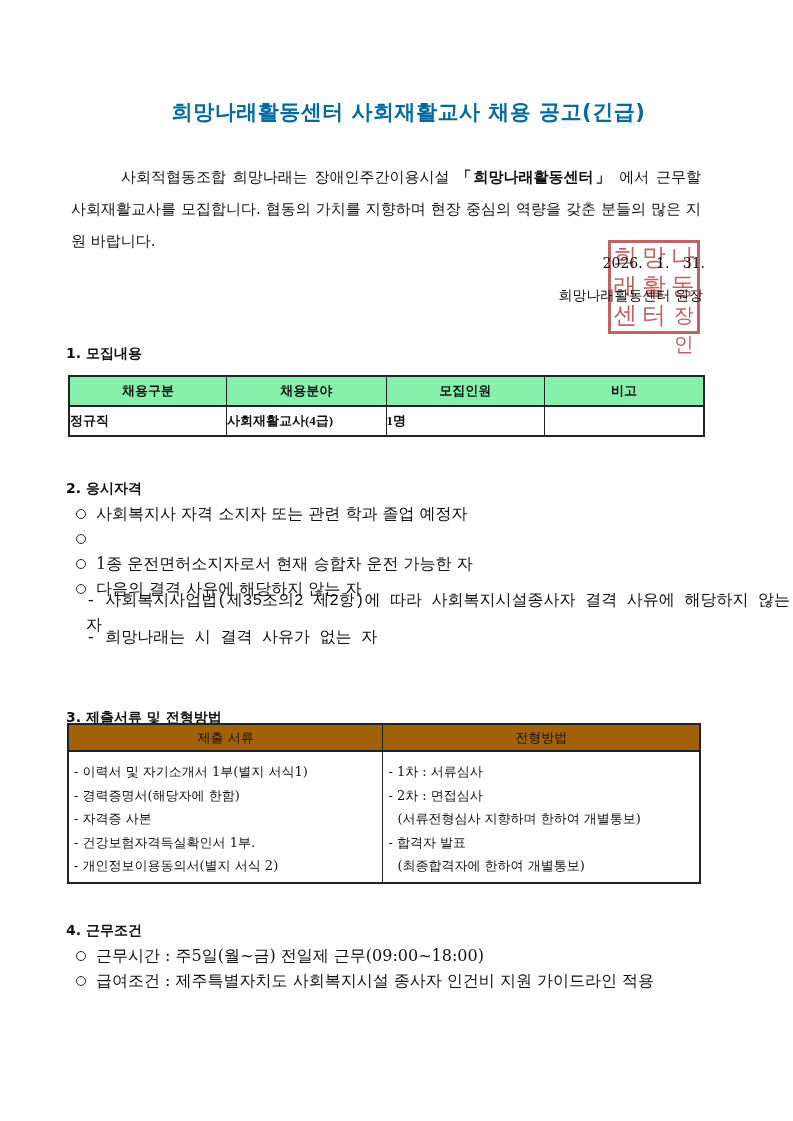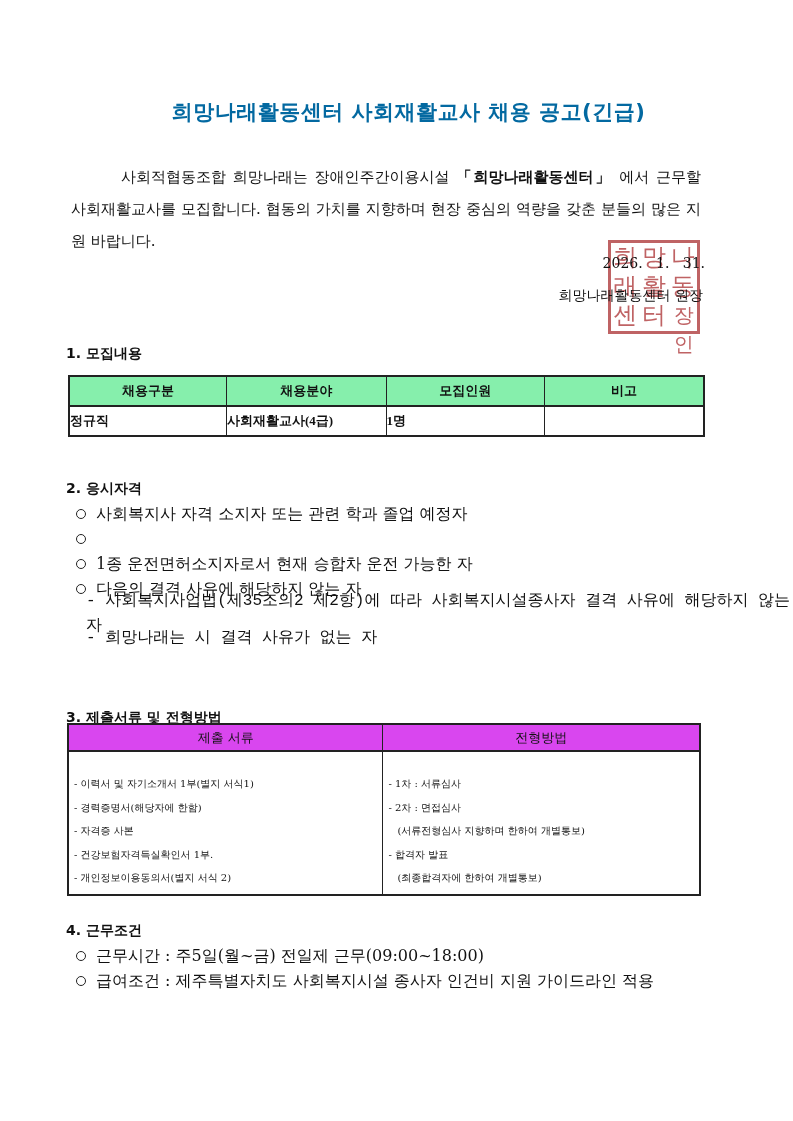--- a/index.html
+++ b/index.html
@@ -31,23 +31,23 @@
            font-size: 13px; font-weight: bold; border-bottom: 2px solid #222; }
   .t1 td { height: 28px; text-align: left; font-family: Liberation Serif, serif;
            font-size: 13px; font-weight: bold; }
   .t1 { border: 2px solid #222; }
   .list { left: 74px; font-size: 16px; line-height: 25px; }
   .list .item { display: flex; align-items: center; height: 25px; }
   .list .bullet { display: inline-block; width: 10px; height: 10px; border: 1.6px solid #222;
                   border-radius: 50%; margin-right: 10px; margin-left: 2px; box-sizing: border-box; }
   .list .sub { padding-left: 12px; font-family: Liberation Mono, monospace; }
   .t3 { left: 67px; top: 723px; width: 634px; border: 2px solid #222; }
-  .t3 th { background: #d946ef; height: 25px; font-weight: normal; font-size: 13px;
+  .t3 th { background: #a16207; height: 25px; font-weight: normal; font-size: 13px;
            border-bottom: 2px solid #222; }
-  .t3 td { vertical-align: top; font-size: 10px; line-height: 23.5px; padding: 20px 0 4px 5px; }
+  .t3 td { vertical-align: top; font-size: 13px; line-height: 23.5px; padding: 8px 0 4px 5px; }
   .t3 .line { white-space: nowrap; }
   .t3 .cont { padding-left: 9px; }
 </style>
 </head>
 <body>
 
 <div class="abs title">희망나래활동센터 사회재활교사 채용 공고(긴급)</div>
 
 <div class="abs intro">
   <p><span class="indent"></span><span>사회적협동조합 희망나래는 장애인주간이용시설</span> <b>「희망나래활동센터」</b> <span>에서 근무할 사회재활교사를 모집합니다. 협동의 가치를 지향하며 현장 중심의 역량을 갖춘 분들의 많은 지원 바랍니다.</span></p>

